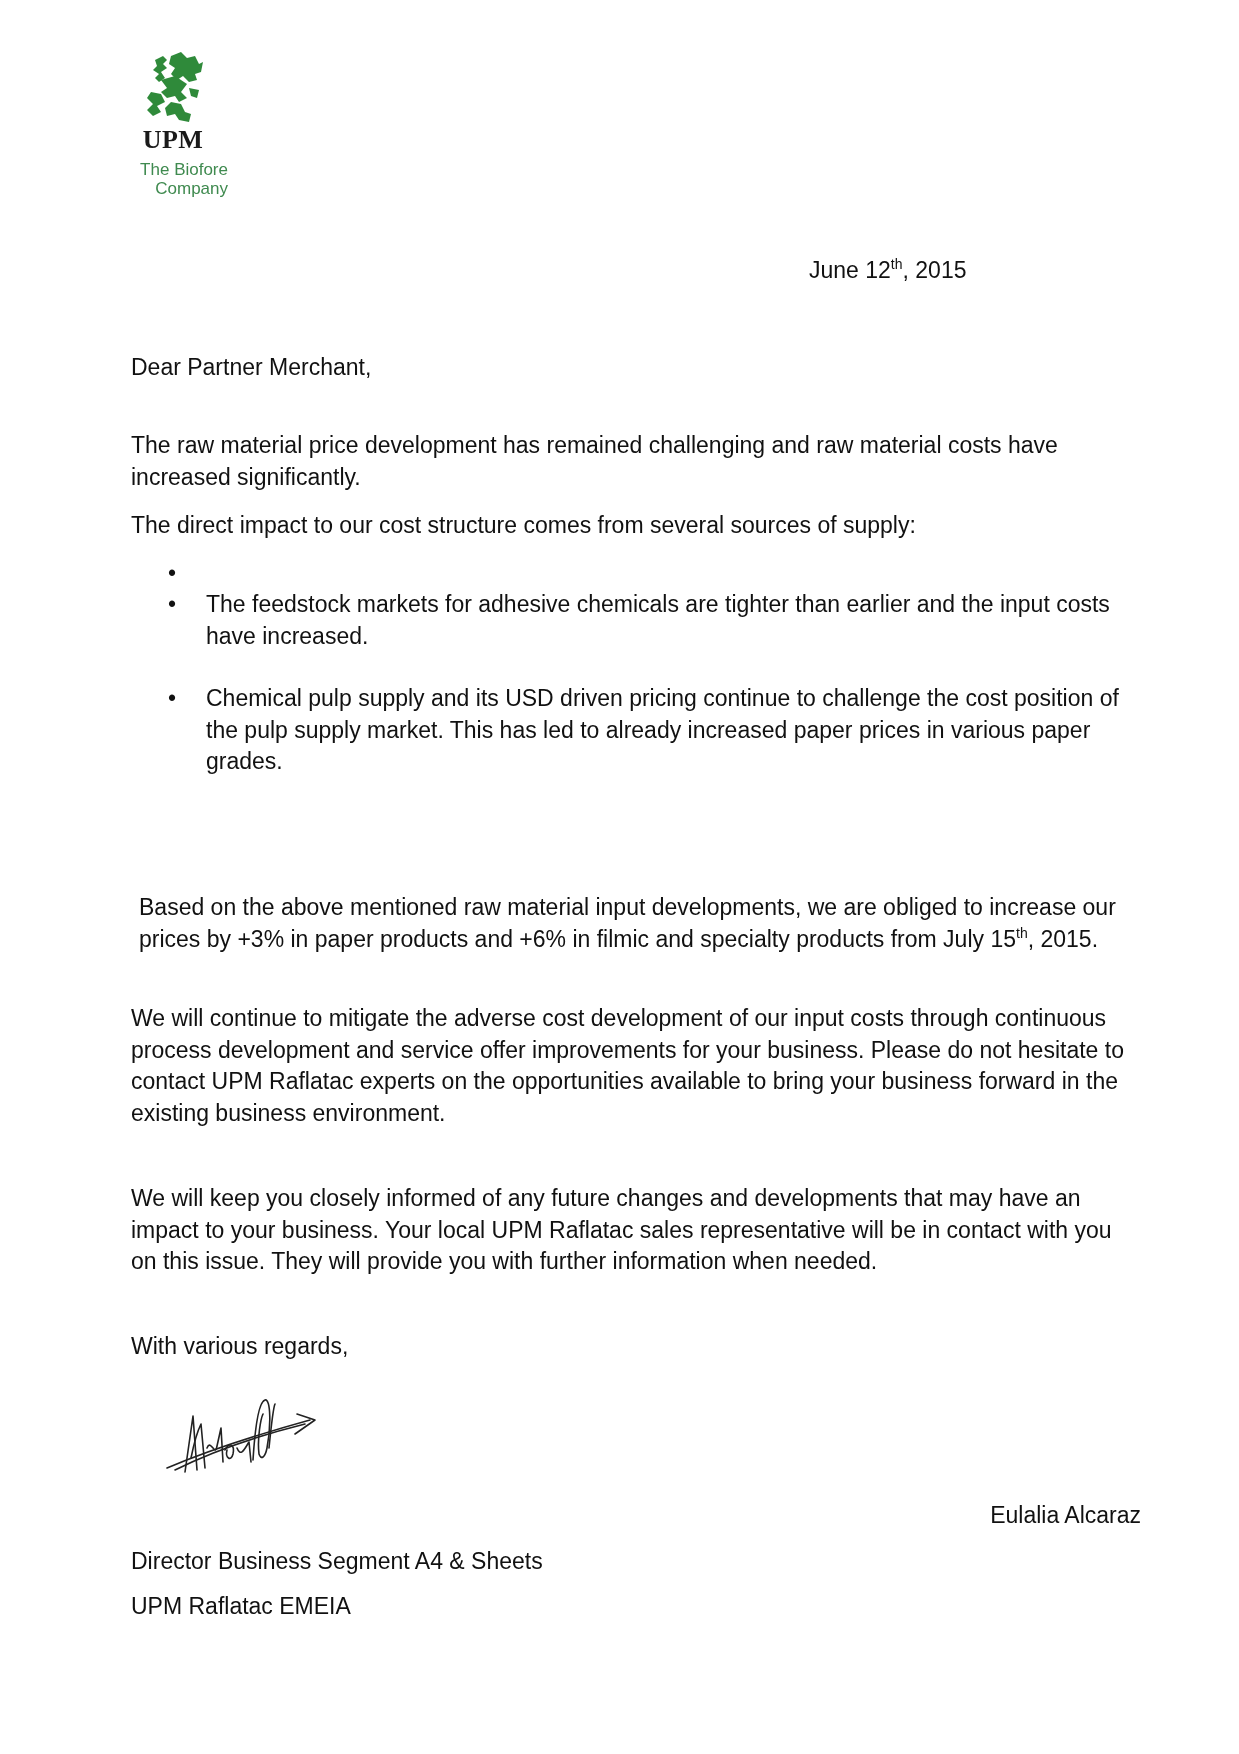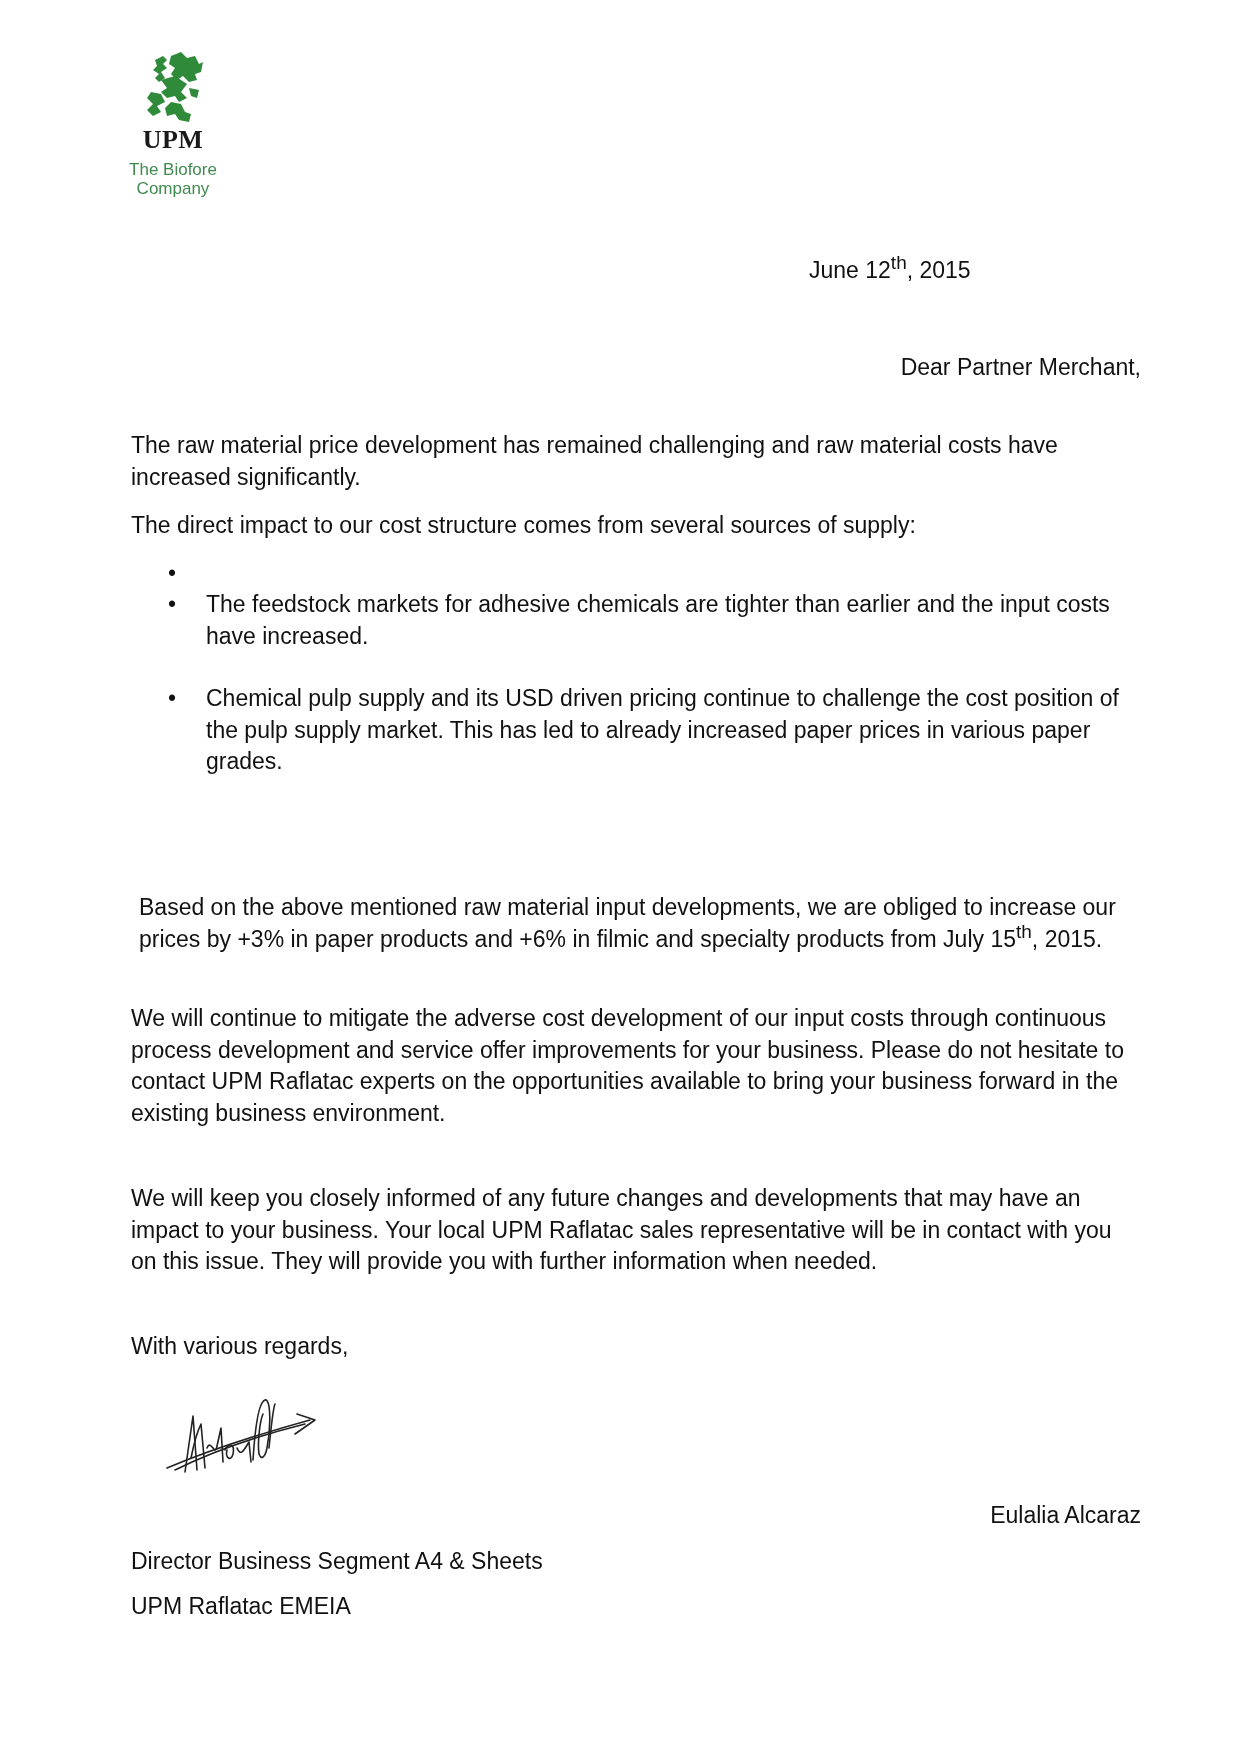--- a/index.html
+++ b/index.html
@@ -8,29 +8,29 @@
       font-family: "Liberation Sans", sans-serif; color: #111111;
     }
     .logo { position: absolute; left: 118px; top: 52px; width: 110px; text-align: center; }
     .logo svg { display: block; margin: 0 auto; }
     .logo-wordmark {
       font-family: "Liberation Serif", serif; font-weight: bold; font-size: 26px;
       color: #1a1a1a; letter-spacing: 0.5px; margin-top: 2px; line-height: 28px;
     }
     .logo-tagline {
       font-family: "Liberation Sans", sans-serif; font-size: 17px; color: #3f8a4f;
-      line-height: 19px; margin-top: 6px;
+      line-height: 19px; margin-top: 6px; text-align: right;
     }
     .date {
       position: absolute; left: 809px; top: 256px; font-size: 23px; line-height: 28px;
     }
-    sup { font-size: 19px; vertical-align: 9px; line-height: 0; }
+    sup { font-size: 14px; vertical-align: 9px; line-height: 0; }
     .text { font-size: 23px; line-height: 31.5px; }
     .block { position: absolute; left: 131px; width: 1010px; }
-    .greeting { top: 352px; text-align: right; }
+    .greeting { top: 352px; }
     .p1 { top: 430px; }
     .p2 { top: 510px; }
     .bullets { position: absolute; left: 131px; top: 558px; width: 1010px; margin: 0; padding: 0; list-style: none; }
     .bullets li { position: relative; padding-left: 75px; margin-bottom: 31px; }
     .bullets li .dot { position: absolute; left: 37px; top: 0; }
     .p3 { top: 892px; margin-left: 8px; }
     .p4 { top: 1003px; }
     .p5 { top: 1143px; margin-top: 40px; }
     .closing { top: 1331px; }
     .signature { position: absolute; left: 155px; top: 1388px; }

